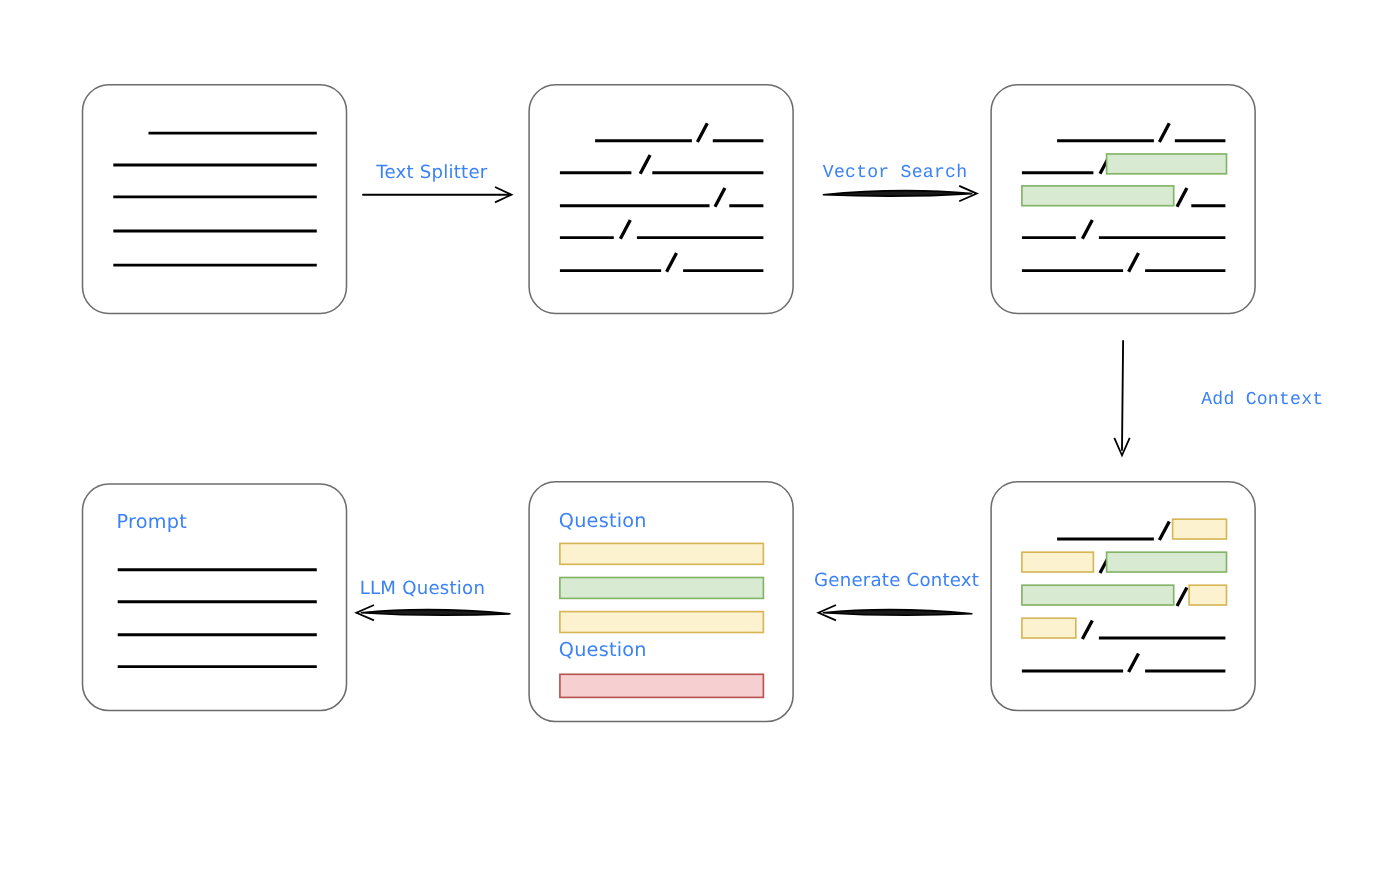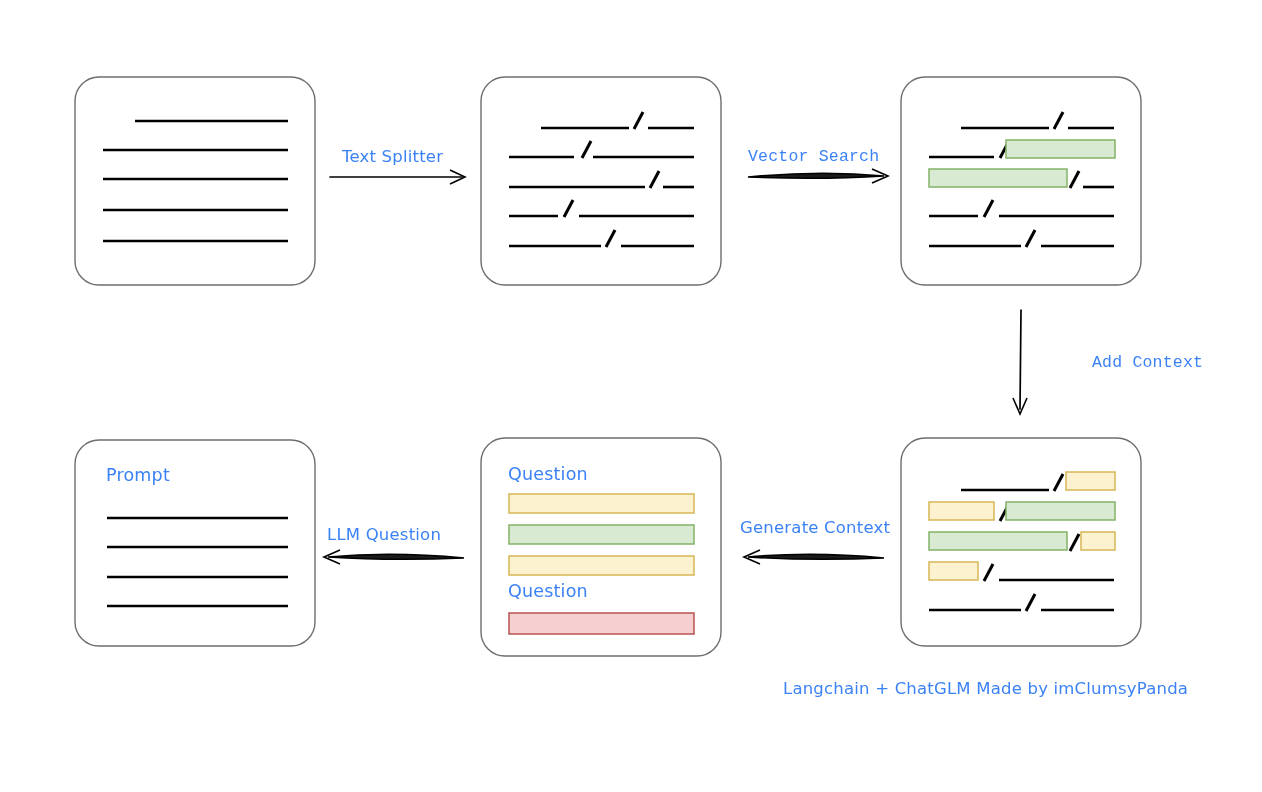--- a/index.html
+++ b/index.html
@@ -245,15 +245,14 @@
   <div class="hand-text edge-label" style="left:740px; top:518px;">Generate Context</div>
 
   <div class="hand-text edge-label" style="left:327px; top:525px;">LLM Question</div>
 
   <div class="hand-text box-heading" style="left:106px; top:465px;">Prompt</div>
 
   <div class="hand-text box-heading" style="left:508px; top:464px;">Question</div>
 
   <div class="hand-text box-heading" style="left:508px; top:570px;margin-top:11px;">Question</div>
 
-  <div class="hand-text footer-caption" style="left:783px; top:679px;">Langchain + ChatGLM Made by imClumsyPanda</div>
 
 </div>
 
 </body></html>

